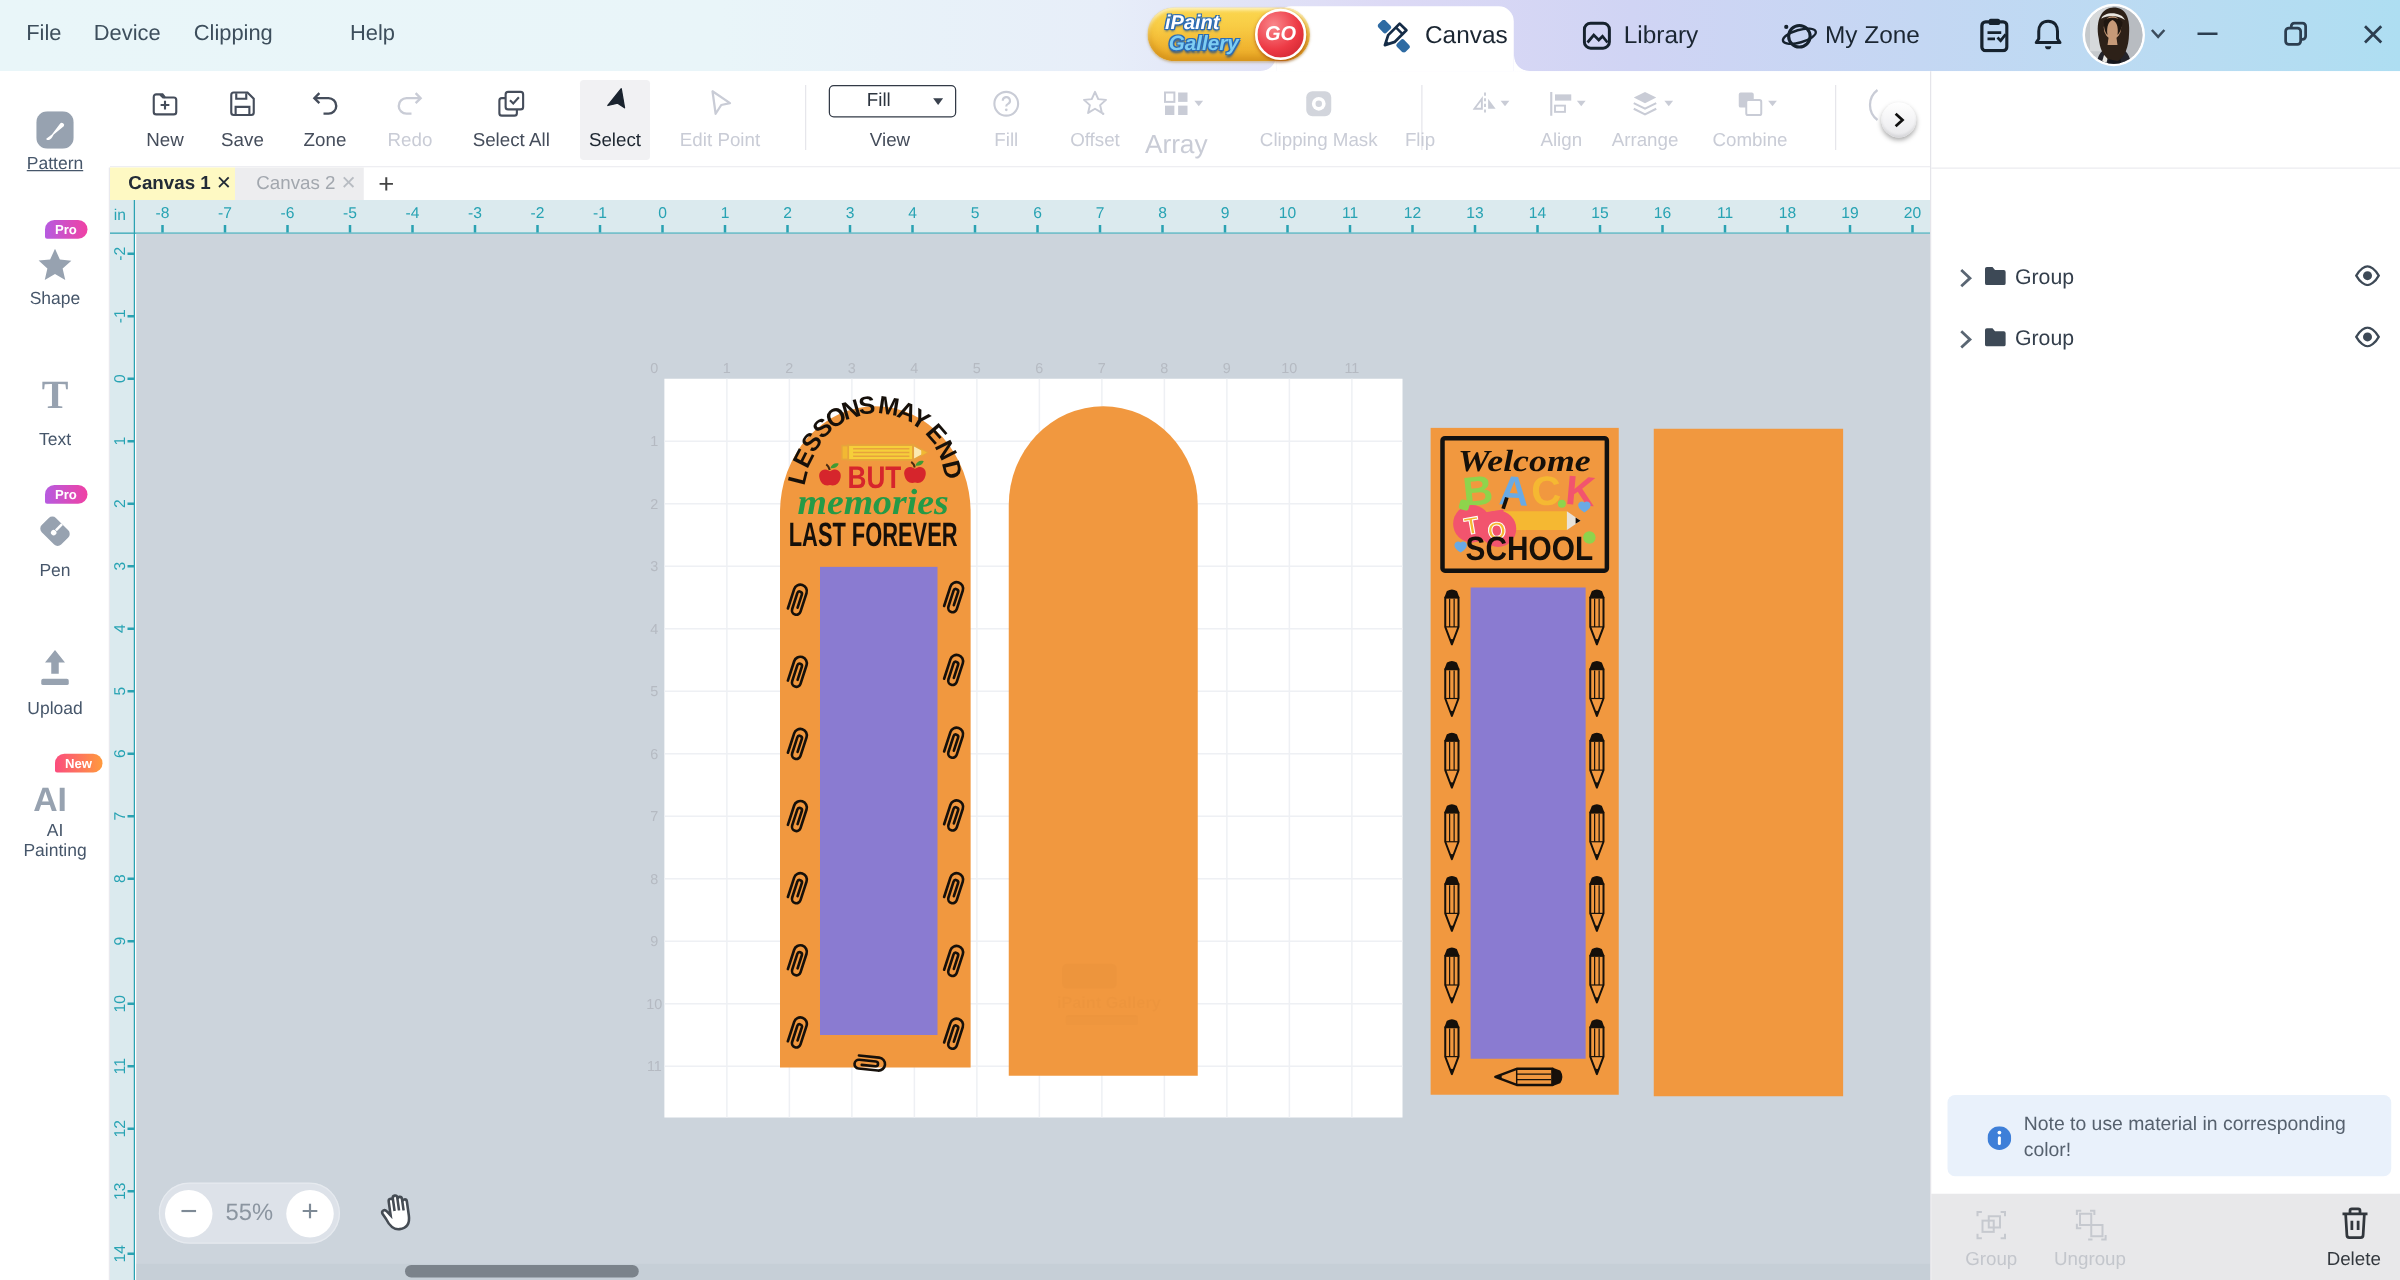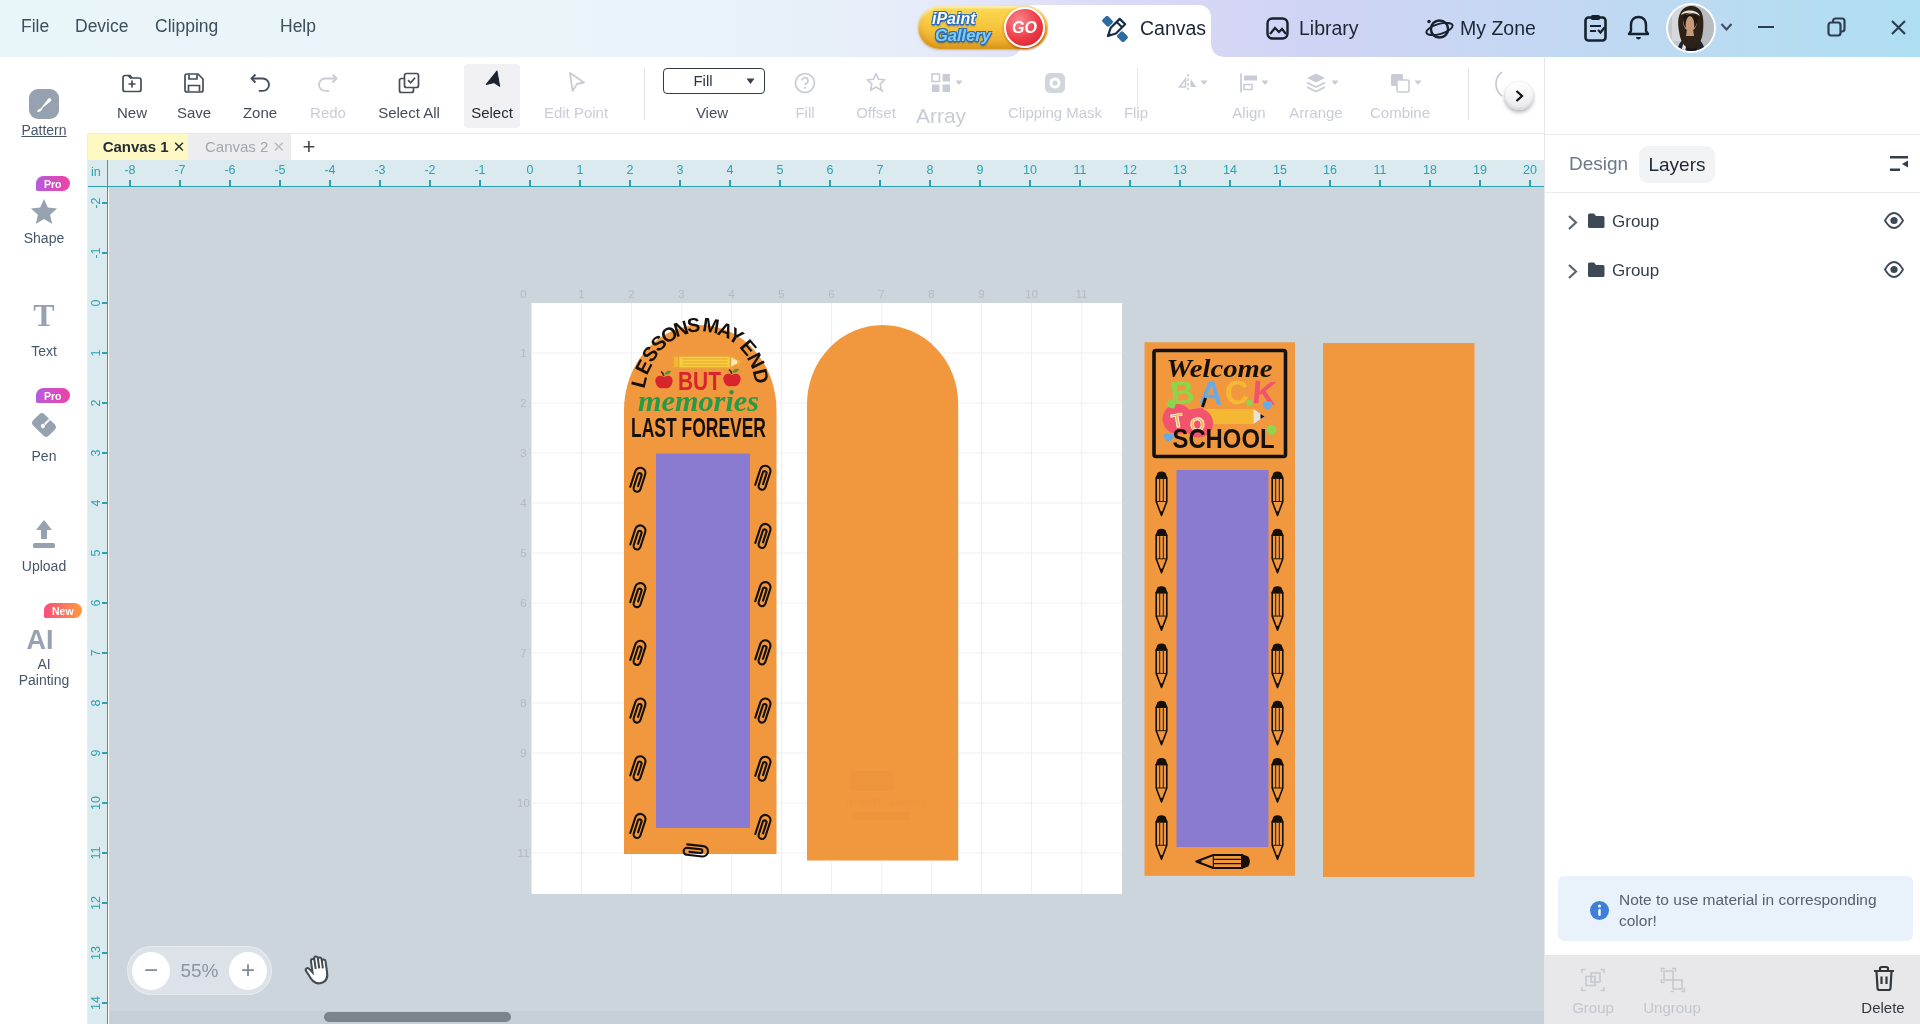--- a/index.html
+++ b/index.html
@@ -572,28 +572,20 @@
     </div>
     <svg id="hand" style="position:absolute;left:191px;top:765px;transform:rotate(-8deg)" width="37" height="37" viewBox="0 0 36 36">
       <path d="M8 21 L6 17 C5 14.5 8 13 9.5 15.5 L12 19 L12 8 C12 5.5 15.5 5.5 15.5 8 L15.5 16 L15.5 6 C15.5 3.5 19 3.5 19 6 L19 16 L19 7.5 C19 5 22.5 5 22.5 7.5 L22.5 16.5 L22.5 10 C22.5 7.5 26 7.5 26 10 L26 21 C26 27 23 30.5 17.5 30.5 C12.5 30.5 10 27 8 21 Z" fill="#fff" stroke="#454c54" stroke-width="2"></path>
     </svg>
     <div id="scrolltrack"></div>
     <div id="scrollthumb"></div>
   </div>
 
   <div id="rpanel" class="abs">
     <div id="makewrap"></div>
-    <div id="lheader">
-      <div class="design">Design</div>
-      <div class="layers">Layers</div>
-      <svg style="position:absolute;left:344px;top:20px" width="20" height="17" viewBox="0 0 20 17">
-        <path d="M1 2.2 H19 M1 14.8 H11" stroke="#333e4a" stroke-width="2.4"></path>
-        <path d="M19 5.5 L13 9 L19 12.5 Z" fill="#333e4a"></path>
-      </svg>
-    </div>
     <div class="grow" style="top:141px;">
       <svg style="position:absolute;left:22px;top:16px" width="11" height="17" viewBox="0 0 11 17">
           <path d="M2 2 L9 8.5 L2 15" fill="none" stroke="#5a6673" stroke-width="2.2"></path>
         </svg>
       <svg style="position:absolute;left:42px;top:14px" width="19" height="17" viewBox="0 0 19 17">
           <path d="M1 3 a1.5 1.5 0 0 1 1.5 -1.5 l4.5 0 l2 2.5 l7 0 a1.5 1.5 0 0 1 1.5 1.5 l0 9 a1.5 1.5 0 0 1 -1.5 1.5 l-13.5 0 a1.5 1.5 0 0 1 -1.5 -1.5 Z" fill="#3d4956"></path>
         </svg>
       <div class="gtxt">Group</div>
       <svg style="position:absolute;left:339px;top:14px" width="20" height="17" viewBox="0 0 20 17">
           <path d="M1 8.5 C4 3 8 1 10 1 C12 1 16 3 19 8.5 C16 14 12 16 10 16 C8 16 4 14 1 8.5 Z" fill="none" stroke="#3d4956" stroke-width="1.8"></path>

